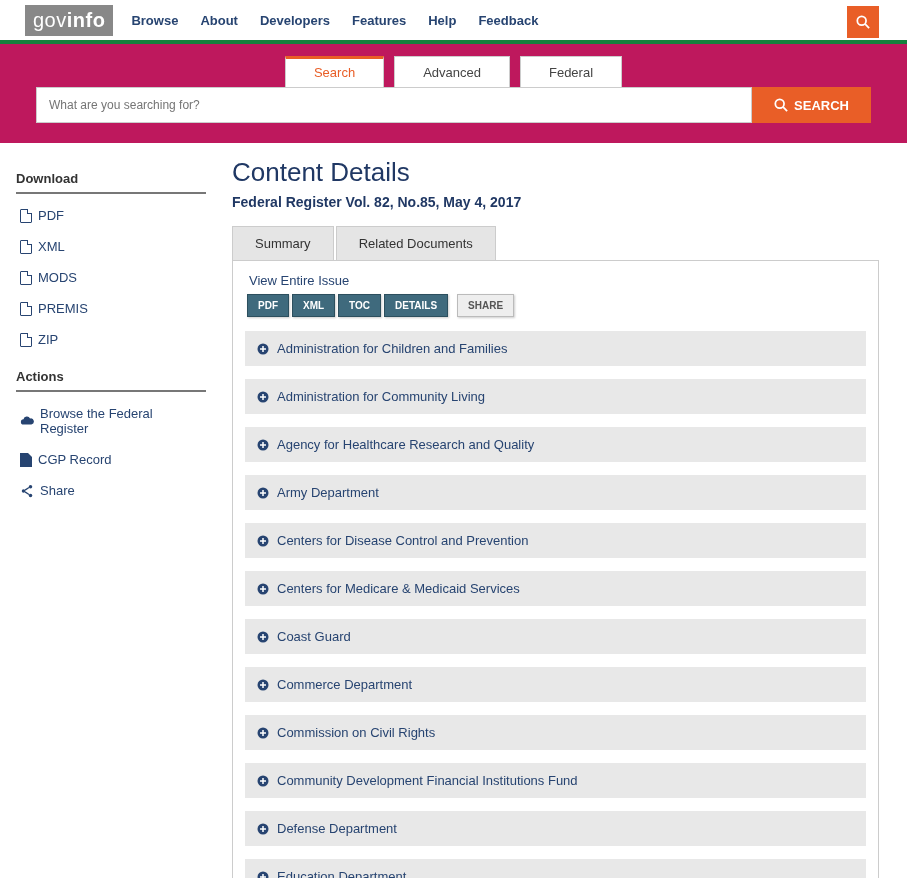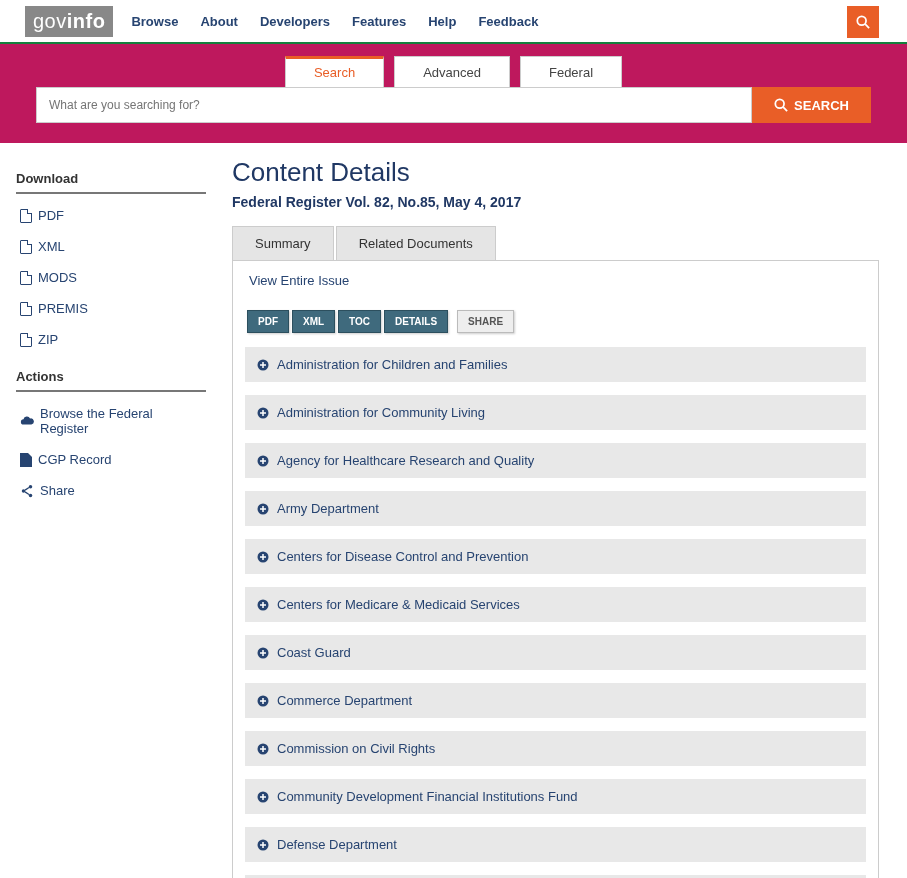--- a/index.html
+++ b/index.html
@@ -1,19 +1,19 @@
 <!DOCTYPE html>
 <html><head>
 <meta charset="utf-8">
 <style>
   * { box-sizing: border-box; margin: 0; padding: 0; }
   body { font-family: Arial, Helvetica, sans-serif; font-size: 13px; color: #333; background: #fff; width: 907px; }
 
   
-  .topnav { display: flex; align-items: center; border-bottom: 2px solid #15803d; height: 44px; padding: 0 10px 0 25px; position: relative; }
+  .topnav { display: flex; align-items: center; border-bottom: 4px solid #15803d; height: 44px; padding: 0 10px 0 25px; position: relative; }
   .logo { background: #888; color: #fff; display: inline-flex; align-items: center; padding: 4px 8px; font-size: 20px; font-weight: bold; letter-spacing: .5px; }
   .logo .gov { font-weight: 300; }
   .logo .info { font-weight: bold; }
   .topnav-links { display: flex; margin-left: 18px; }
   .topnav-links span { color: #274471; font-weight: bold; font-size: 13px; margin-right: 22px; cursor: pointer; }
   .search-square { position: absolute; right: 28px; top: 6px; width: 32px; height: 32px; background: #e95e27; display: flex; align-items: center; justify-content: center; cursor: pointer; }
   .mag { width: 14px; height: 14px; }
 
   
   .search-area { background: #be185d; padding: 12px 0 20px 0; }
@@ -35,21 +35,21 @@
   .picon::after { content: ""; position: absolute; right: -1px; top: -1px; width: 4px; height: 4px; background: #fff; border-left: 1px solid #274471; border-bottom: 1px solid #274471; }
 
   
   .content { flex: 1; padding-left: 16px; padding-right: 28px; }
   .page-title { color: #203864; font-size: 26px; font-weight: normal; margin-bottom: 6px; }
   .page-sub { color: #203864; font-weight: bold; font-size: 14px; margin-bottom: 16px; }
   .ctabs { display: flex; }
   .ctab { background: #e5e5e5; border: 1px solid #ccc; padding: 9px 22px; font-size: 13px; color: #333; cursor: pointer; margin-right: 2px; }
   .ctab.active { background: #fff; color: #e95e27; border-bottom: 1px solid #fff; position: relative; z-index: 2; }
   .panel { border: 1px solid #ccc; margin-top: -1px; padding: 10px 12px 20px 12px; background: #fff; }
-  .view-link { color: #274471; font-size: 13px; cursor: pointer; display: inline-block; margin: 2px 0 22px 4px; }
+  .view-link { color: #274471; font-size: 13px; cursor: pointer; display: inline-block; margin: 2px 0 6px 4px; }
   .btn-row { display: flex; gap: 3px; margin-bottom: 14px; margin-left: 2px; }
   .pill { background: #3f6a7d; color: #fff; font-size: 10px; font-weight: bold; padding: 5px 10px; border: 1px solid #2c4f5e; box-shadow: 1px 1px 2px rgba(0,0,0,.2); cursor: pointer; }
   .pill.light { background: #eee; color: #555; border: 1px solid #bbb; margin-left: 6px; }
   .agency { background: #e8e8e8; padding: 10px 12px; margin-bottom: 13px; display: flex; align-items: center; cursor: pointer; }
   .agency .plus { width: 12px; height: 12px; margin-right: 8px; flex-shrink: 0; }
   .agency-label { color: #274471; font-size: 13px; }
 </style>
 </head>
 <body>
 

